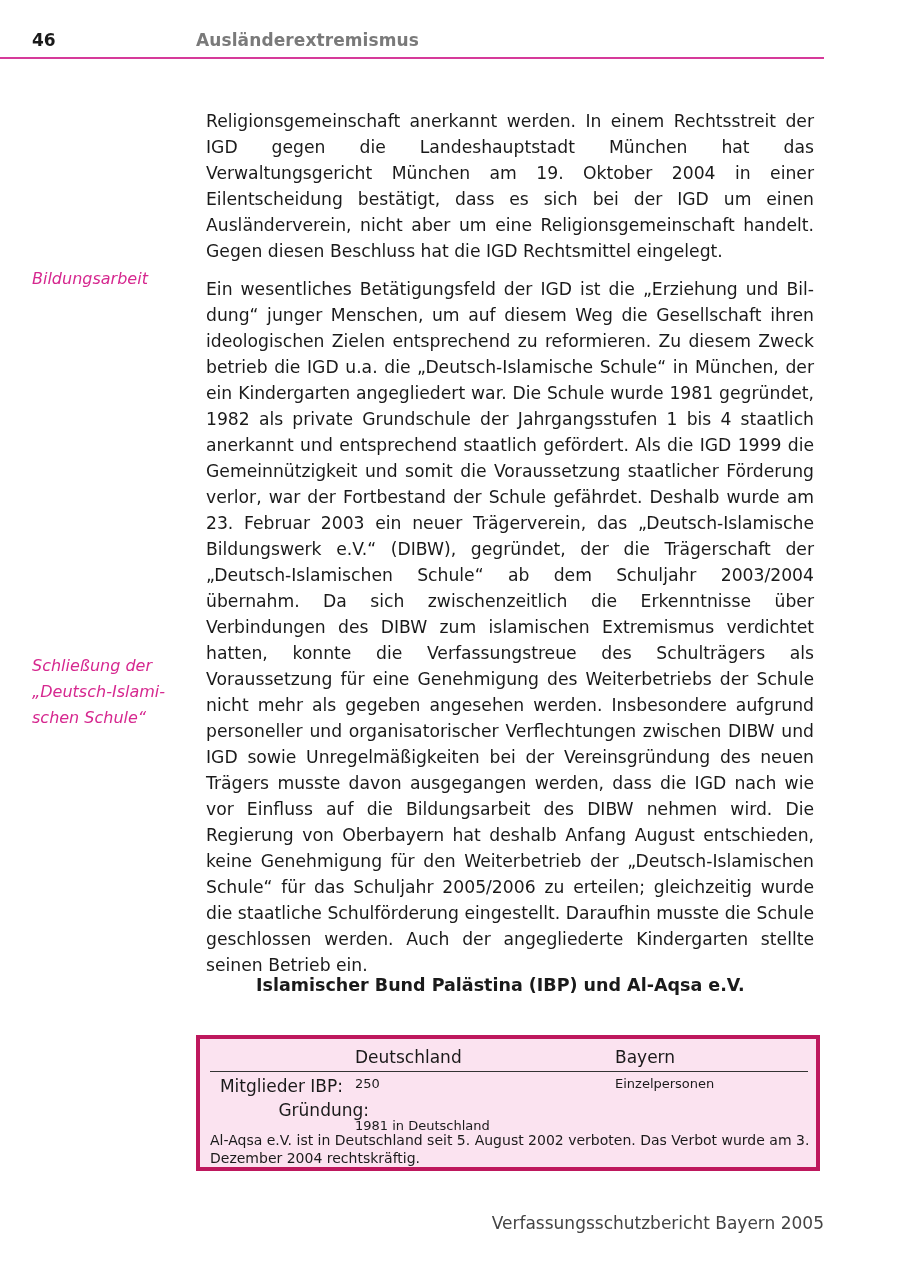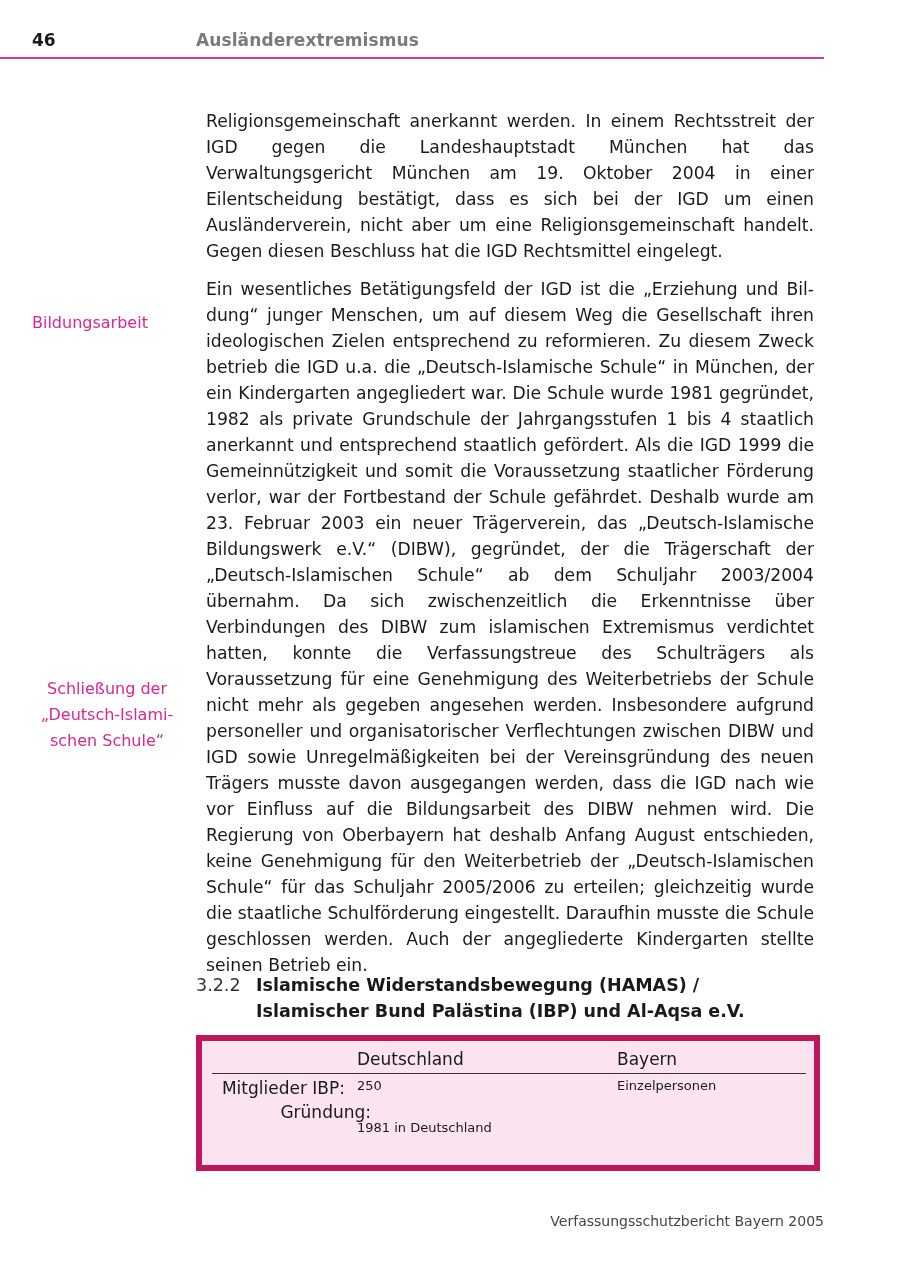--- a/index.html
+++ b/index.html
@@ -3,70 +3,68 @@
 <meta charset="utf-8">
 <style>
   html, body { margin: 0; padding: 0; background: #ffffff; }
   body { width: 900px; height: 1272px; position: relative; overflow: hidden;
          font-family: "DejaVu Sans", "Liberation Sans", sans-serif; color: #1a1a1a; }
   .page-number { position: absolute; left: 32px; top: 30px; font-size: 17px; font-weight: bold; color: #1a1a1a; }
   .running-head { position: absolute; left: 196px; top: 30px; font-size: 17px; font-weight: bold; color: #7a7a7a; letter-spacing: 0.1px; }
   .head-rule { position: absolute; left: 0; top: 57px; width: 824px; height: 2px; background: #d63a9a; }
   .body-col { position: absolute; left: 196px; width: 628px; font-size: 17.2px; line-height: 26px; text-align: justify; hyphens: manual; }
   .body-col p { margin: 10px; }
-  .margin-note { position: absolute; left: 32px; width: 150px; font-size: 16px; line-height: 26px; color: #d6288f; margin-top: 44px; }
+  .margin-note { position: absolute; left: 32px; width: 150px; font-size: 16px; line-height: 26px; font-style: italic; color: #d6288f; }
   .section-heading { position: absolute; left: 196px; top: 972px; width: 628px; font-size: 17.5px; line-height: 26px; }
   .section-num { display: inline-block; width: 60px; color: #333; }
   .section-title { font-weight: bold; }
   .section-line2 { padding-left: 60px; font-weight: bold; }
-  .info-box { position: absolute; left: 196px; top: 1035px; width: 624px; height: 136px; border: 6px solid #be185d; background: #fbe3f0; box-sizing: border-box; }
+  .info-box { position: absolute; left: 196px; top: 1035px; width: 624px; height: 136px; border: 4px solid #be185d; background: #fbe3f0; box-sizing: border-box; }
   .box-head { position: absolute; top: 8px; font-size: 17px; }
   .box-rule { position: absolute; left: 10px; right: 8px; top: 32px; height: 1px; background: #333; }
   .box-label { position: absolute; font-size: 17px; text-align: right; width: 143px; left: 0; }
   .box-val { position: absolute; font-size: 13px; }
   .box-note { position: absolute; left: 10px; top: 92px; width: 600px; font-size: 14px; line-height: 18px; }
-  .footer { position: absolute; right: 76px; top: 1213px; font-size: 14px; color: #444; }
+  .footer { position: absolute; right: 76px; top: 1213px; font-size: 17px; color: #444; }
 </style>
 </head>
 <body>
 
 <div class="page-number">46</div>
 <div class="running-head">Ausländerextremismus</div>
 <div class="head-rule"></div>
 
 <div class="margin-note" style="top:266px;">
   <div>Bildungsarbeit</div>
 </div>
-<div class="margin-note" style="top:632px;text-align:center;">
+<div class="margin-note" style="top:653px;">
   <div>Schließung der</div>
   <div>„Deutsch-Islami-</div>
   <div>schen Schule“</div>
 </div>
 
 <div class="body-col" style="top:98px;">
   <p style="text-align-last:left;">Religionsgemeinschaft anerkannt werden. In einem Rechtsstreit der IGD gegen die Landeshauptstadt München hat das Verwaltungsgericht München am 19. Oktober 2004 in einer Eilentscheidung bestätigt, dass es sich bei der IGD um einen Ausländerverein, nicht aber um eine Reli­gionsgemeinschaft handelt. Gegen diesen Beschluss hat die IGD Rechts­mittel eingelegt.</p>
 </div>
 <div class="body-col" style="top:266px;">
   <p style="text-align-last:left;">Ein wesentliches Betätigungsfeld der IGD ist die „Erziehung und Bil­dung“ junger Menschen, um auf diesem Weg die Gesellschaft ihren ideologischen Zielen entsprechend zu reformieren. Zu diesem Zweck betrieb die IGD u.a. die „Deutsch-Islamische Schule“ in München, der ein Kindergarten angegliedert war. Die Schule wurde 1981 gegründet, 1982 als private Grundschule der Jahrgangsstufen 1 bis 4 staatlich anerkannt und entsprechend staatlich gefördert. Als die IGD 1999 die Gemeinnützigkeit und somit die Voraussetzung staatlicher Förderung ver­lor, war der Fortbestand der Schule gefährdet. Deshalb wurde am 23. Feb­ruar 2003 ein neuer Trägerverein, das „Deutsch-Islamische Bildungs­werk e.V.“ (DIBW), gegründet, der die Trägerschaft der „Deutsch-Isla­mischen Schule“ ab dem Schuljahr 2003/2004 übernahm. Da sich zwischenzeitlich die Erkenntnisse über Verbindungen des DIBW zum islamischen Extremismus verdichtet hatten, konnte die Verfassungs­treue des Schulträgers als Voraussetzung für eine Genehmigung des Weiterbetriebs der Schule nicht mehr als gegeben angesehen wer­den. Insbesondere aufgrund personeller und organisatorischer Verflech­tungen zwischen DIBW und IGD sowie Unregelmäßigkeiten bei der Ver­einsgründung des neuen Trägers musste davon ausgegangen werden, dass die IGD nach wie vor Einfluss auf die Bildungsarbeit des DIBW neh­men wird. Die Regierung von Oberbayern hat deshalb Anfang August entschieden, keine Genehmigung für den Weiterbetrieb der „Deutsch-Isla­mischen Schule“ für das Schuljahr 2005/2006 zu erteilen; gleichzeitig wurde die staatliche Schulförderung eingestellt. Daraufhin musste die Schule geschlossen werden. Auch der angegliederte Kindergarten stellte seinen Betrieb ein.</p>
 </div>
 
 <div class="section-heading">
-  <div>
-    <span class="section-num">3.2.2</span><span class="section-title">Islamische Widerstandsbewegung (HAMAS) /</span>
-  </div>
   <div class="section-line2">Islamischer Bund Palästina (IBP) und Al-Aqsa e.V.</div>
 </div>
 
 <div class="info-box">
   <div class="box-head" style="left:155px;">Deutschland</div>
   <div class="box-head" style="left:415px;">Bayern</div>
   <div class="box-rule"></div>
 
   <div class="box-label" style="top:37px;">Mitglieder IBP:</div>
   <div class="box-val" style="top:37px; left:155px;">250</div>
   <div class="box-val" style="top:37px; left:415px;text-align:right;">Einzelpersonen</div>
 
   <div class="box-label" style="top:61px;padding-left:26px;">Gründung:</div>
   <div class="box-val" style="top:79px; left:155px;text-align:center;">1981 in Deutschland</div>
 
+  <div class="box-note">Al-Aqsa e.V. ist in Deutschland seit 5. August 2002 verboten. Das Verbot wurde am 3. Dezember 2004 rechtskräftig.</div>
 </div>
 
 <div class="footer">Verfassungsschutzbericht Bayern 2005</div>
 
 </body></html>

